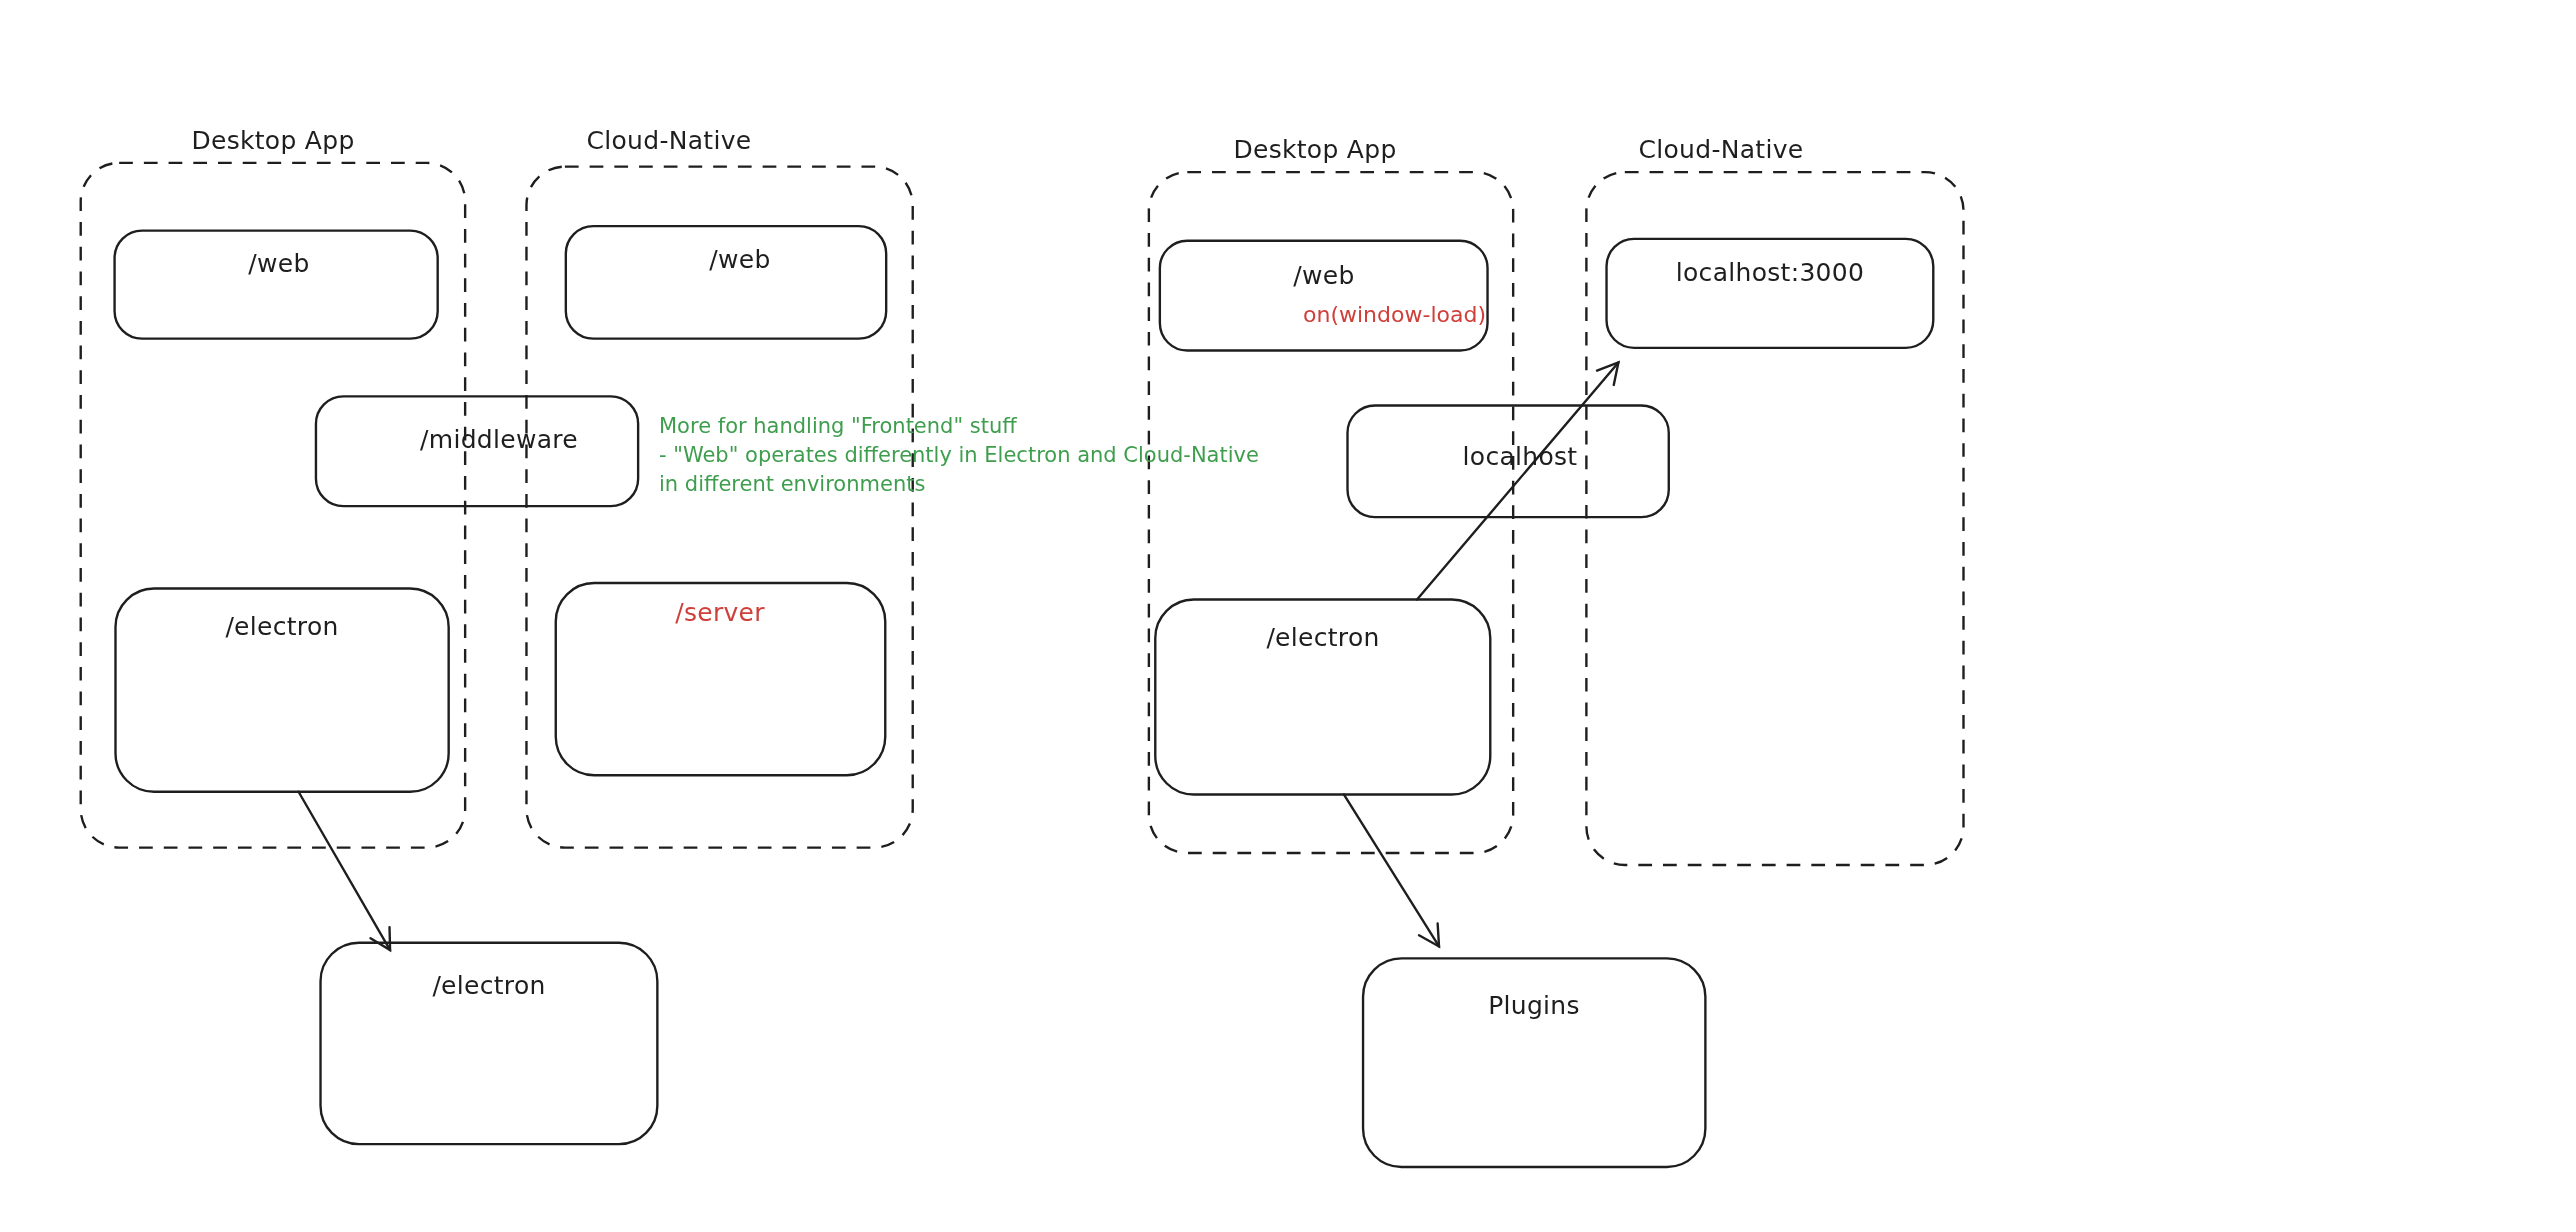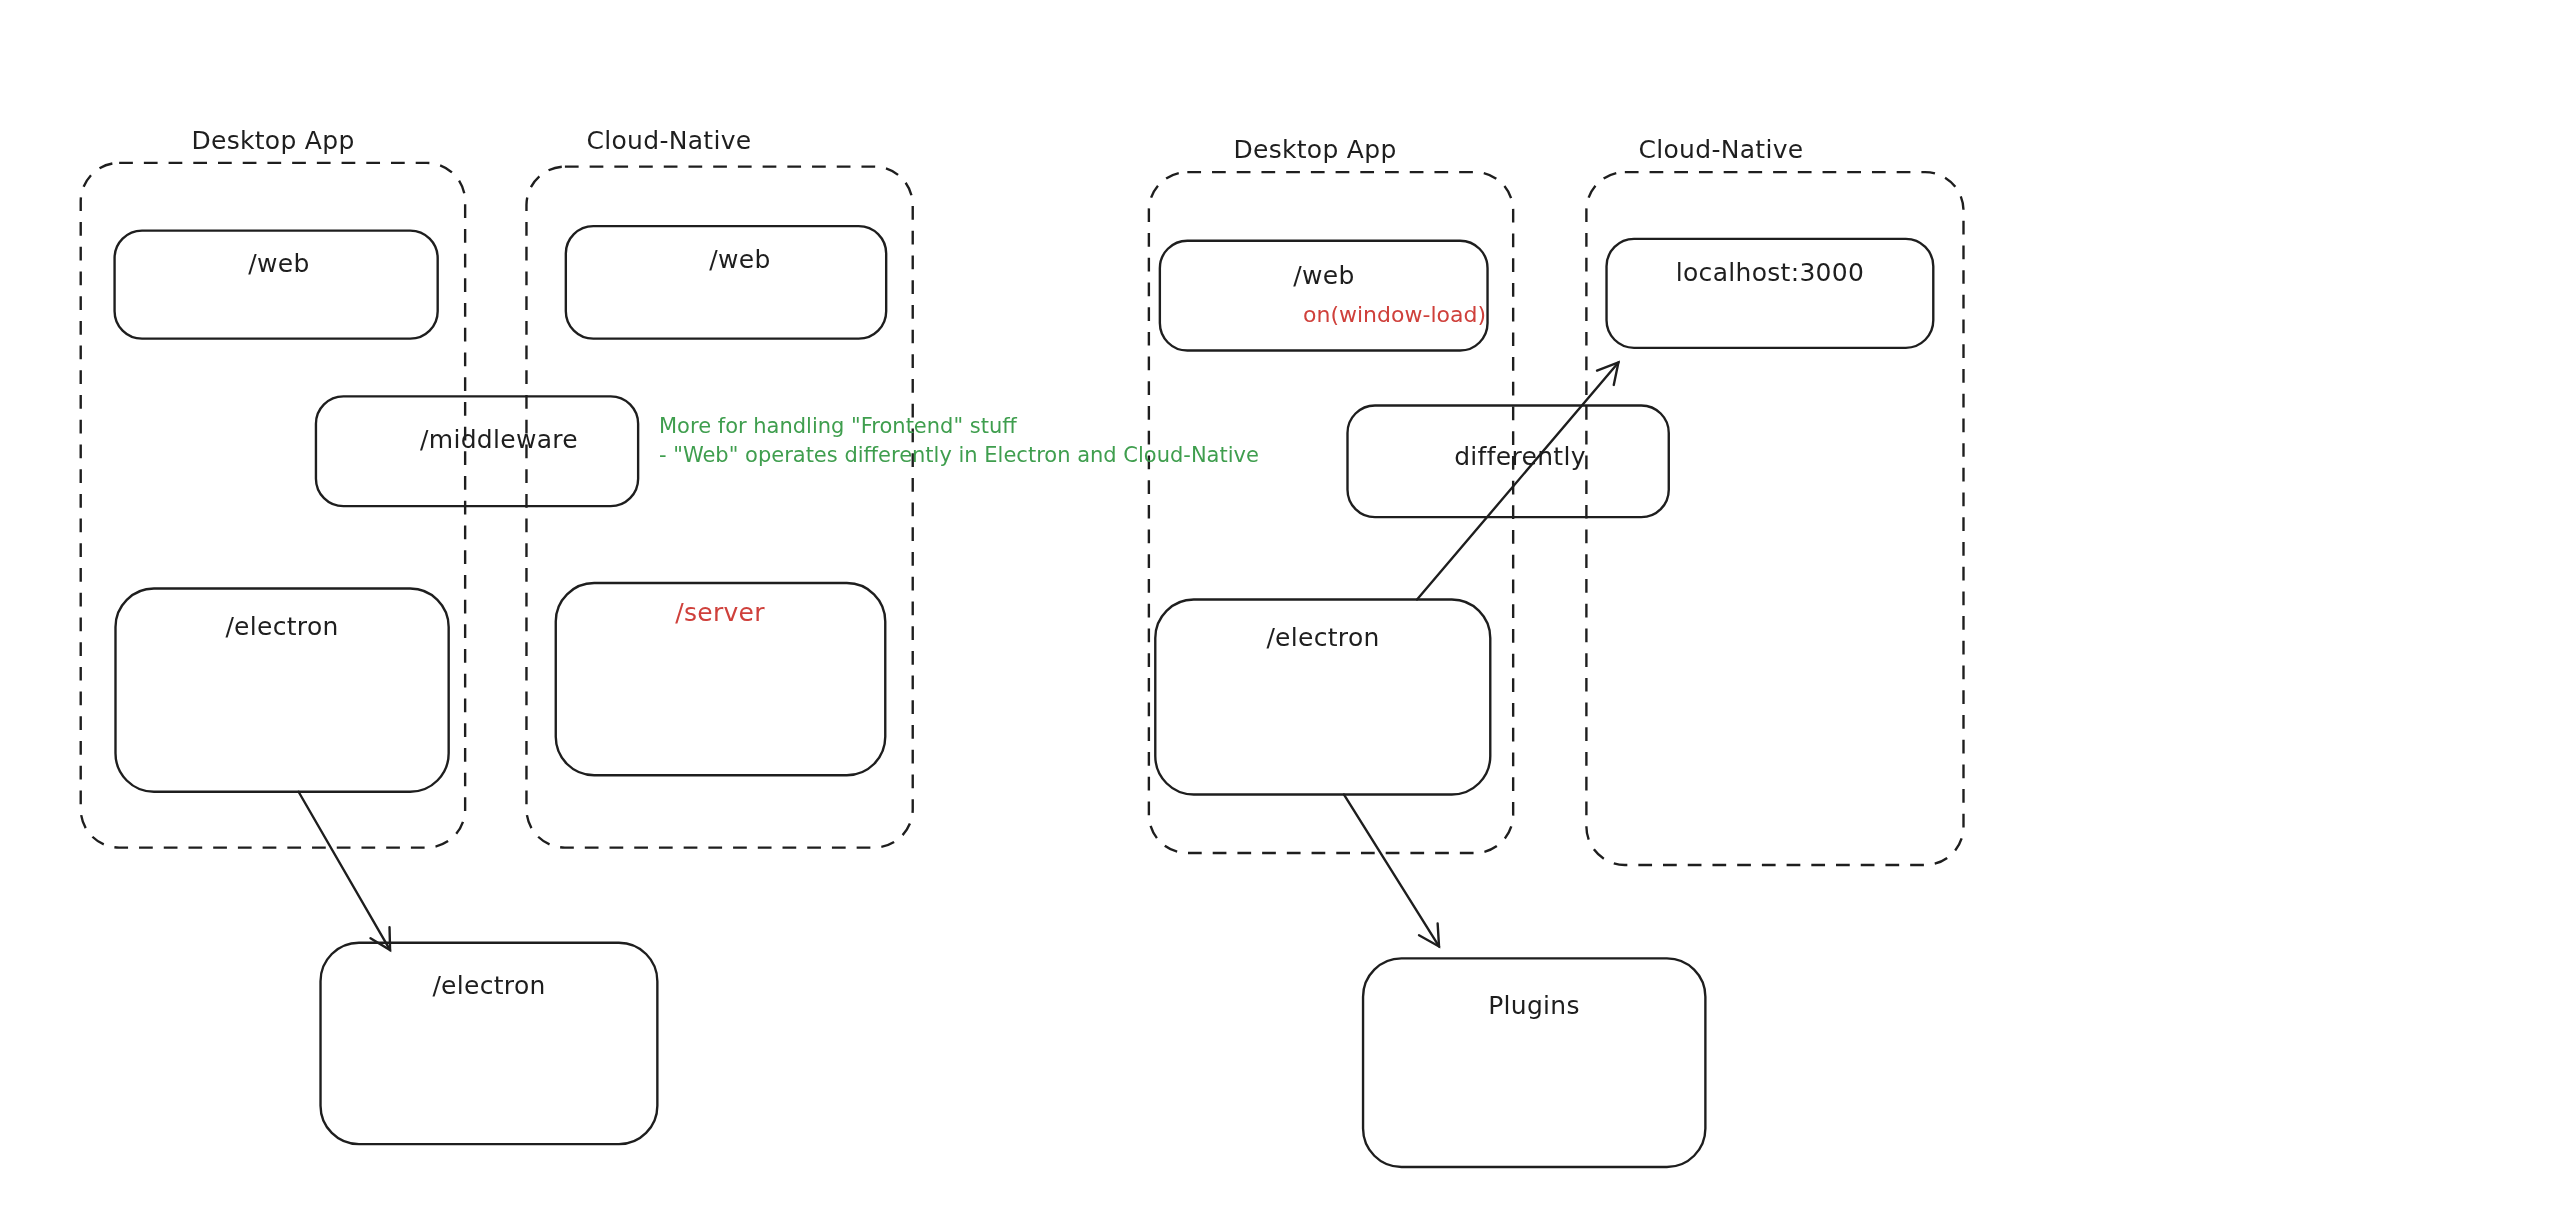--- a/index.html
+++ b/index.html
@@ -84,27 +84,28 @@
   <div class="label" style="left:279px; top:249px;">/web</div>
   <div class="label" style="left:740px; top:245px;">/web</div>
   <div class="label" style="left:499px; top:425px;">/middleware</div>
   <div class="label" style="left:282px; top:612px;">/electron</div>
   <div class="label red" style="left:720px; top:598px;">/server</div>
   <div class="label" style="left:489px; top:971px;">/electron</div>
 
   <div class="note green" style="left:659px; top:412px;">
     <div>More for handling "Frontend" stuff</div>
     <div>- "Web" operates differently in Electron and Cloud-Native</div>
+    <div>in different environments</div>
   </div>
 
   <div class="label" style="left:1315px; top:135px;">Desktop App</div>
   <div class="label" style="left:1721px; top:135px;">Cloud-Native</div>
 
   <div class="label" style="left:1324px; top:261px;">/web</div>
   <div class="label" style="left:1770px; top:258px;">localhost:3000</div>
   <div class="anchored-right" style="right:674px; top:302px;">on(window-load)</div>
-  <div class="label" style="left:1520px; top:442px;">differently</div>
+  <div class="label" style="left:1520px; top:442px;">localhost</div>
   <div class="label" style="left:1323px; top:623px;">/electron</div>
   <div class="label" style="left:1534px; top:991px;">Plugins</div>
 
 
 </div>
 
 
 </body></html>

